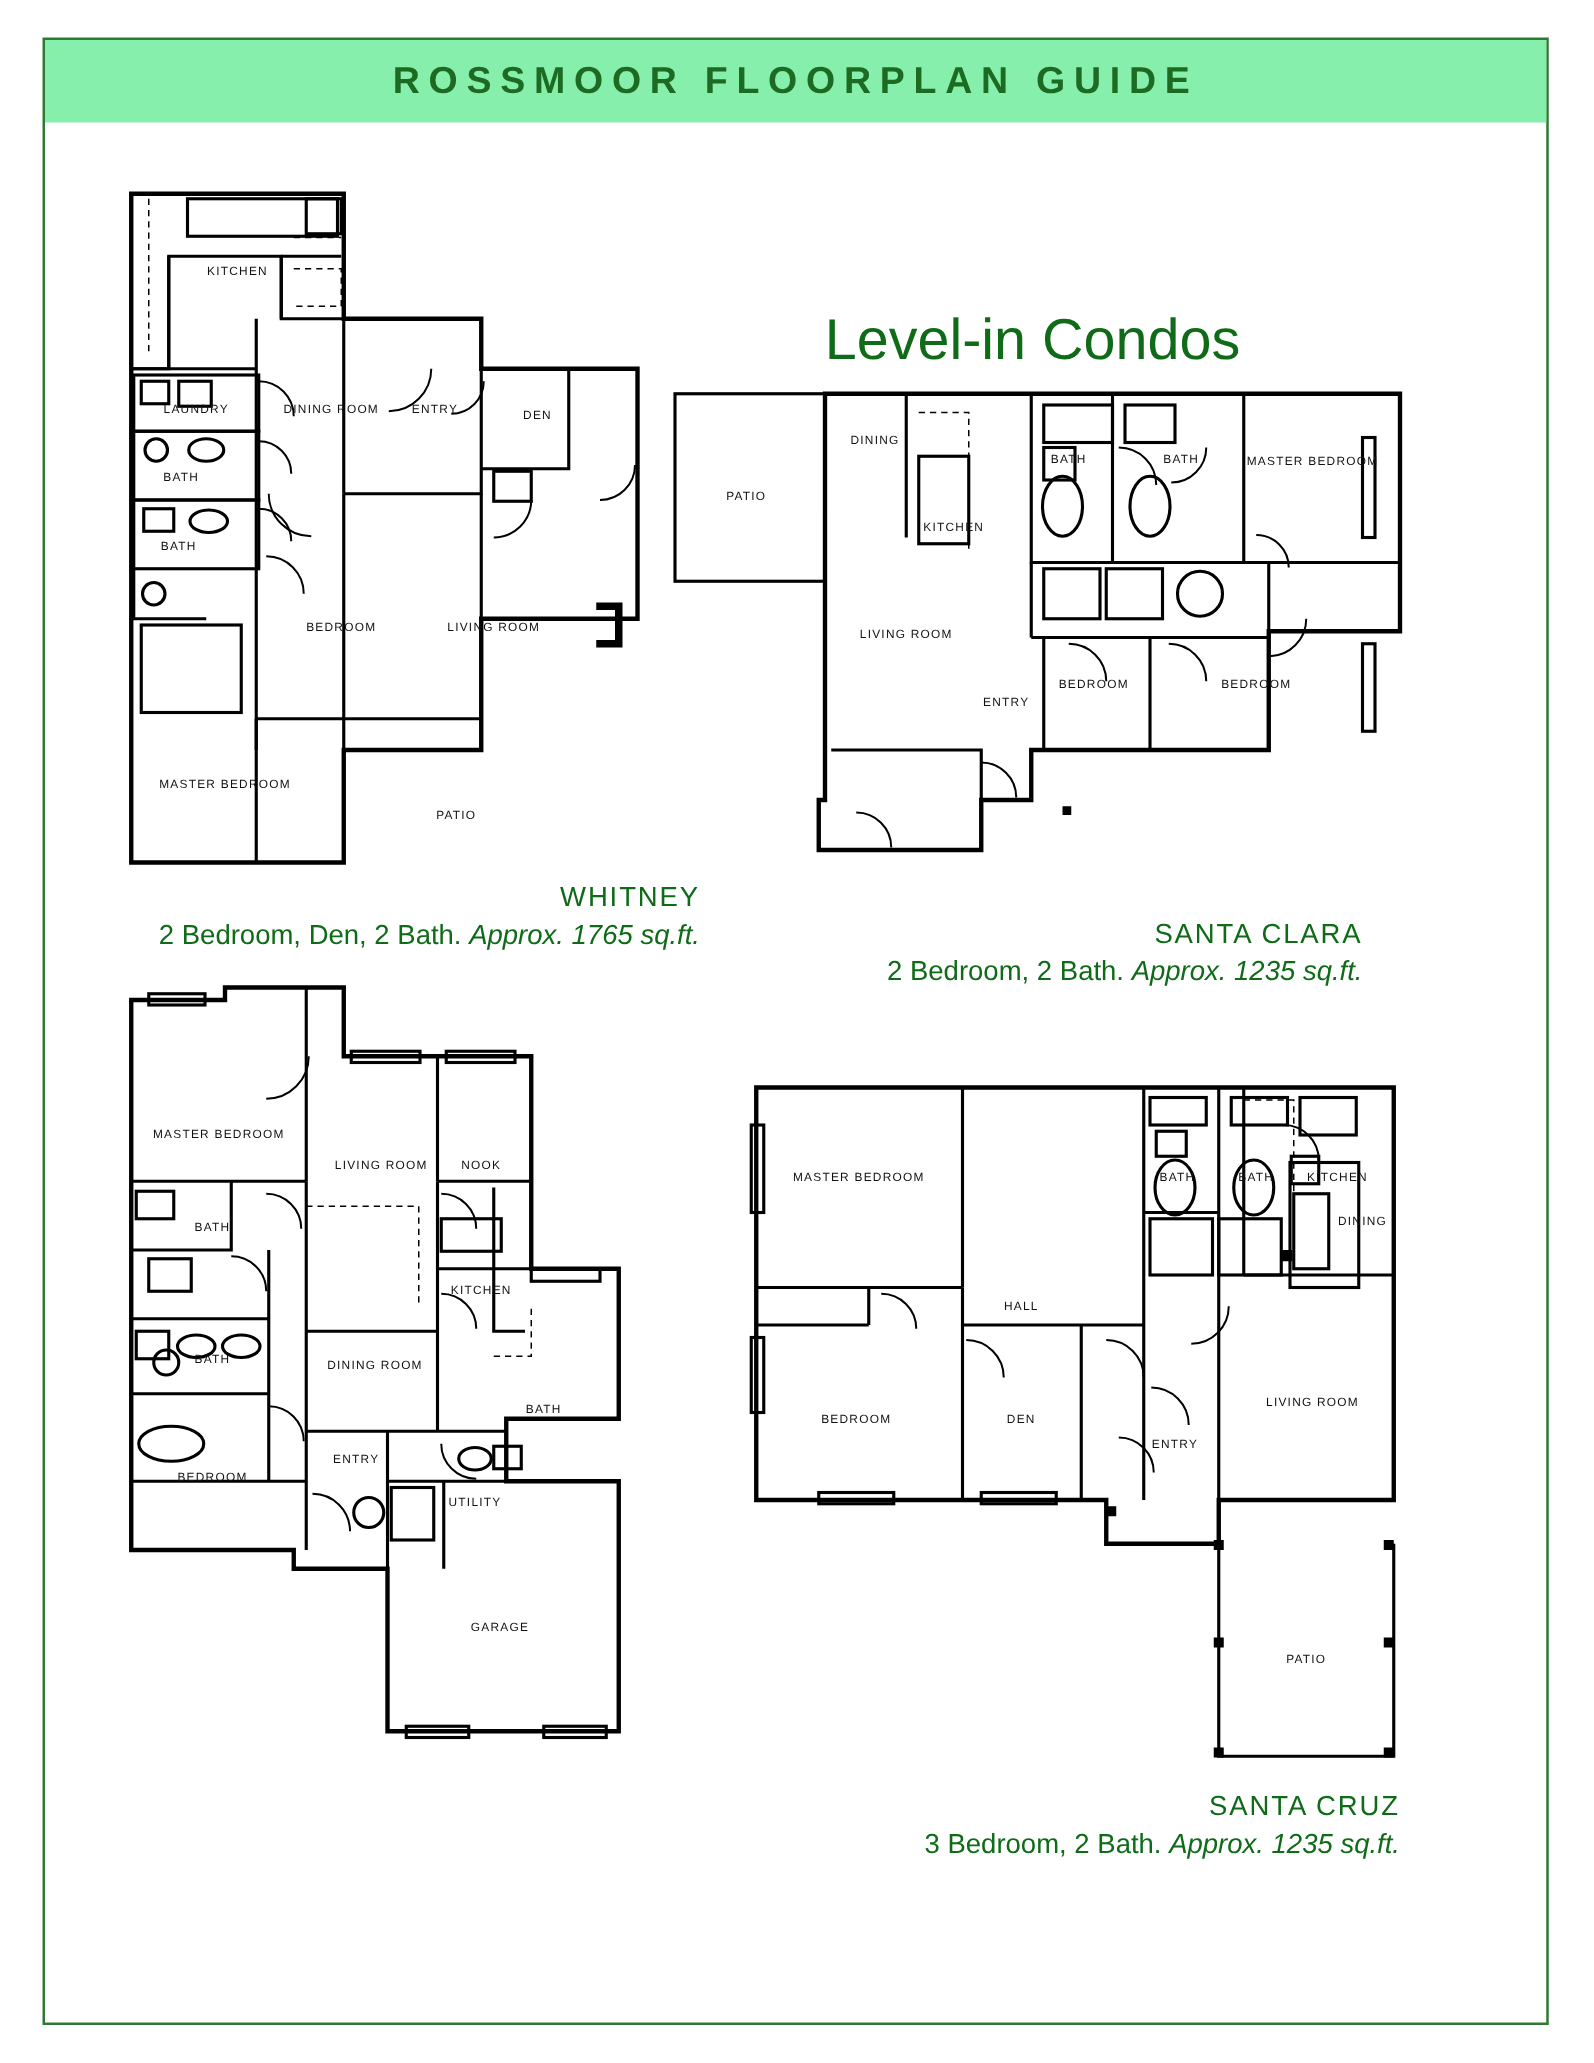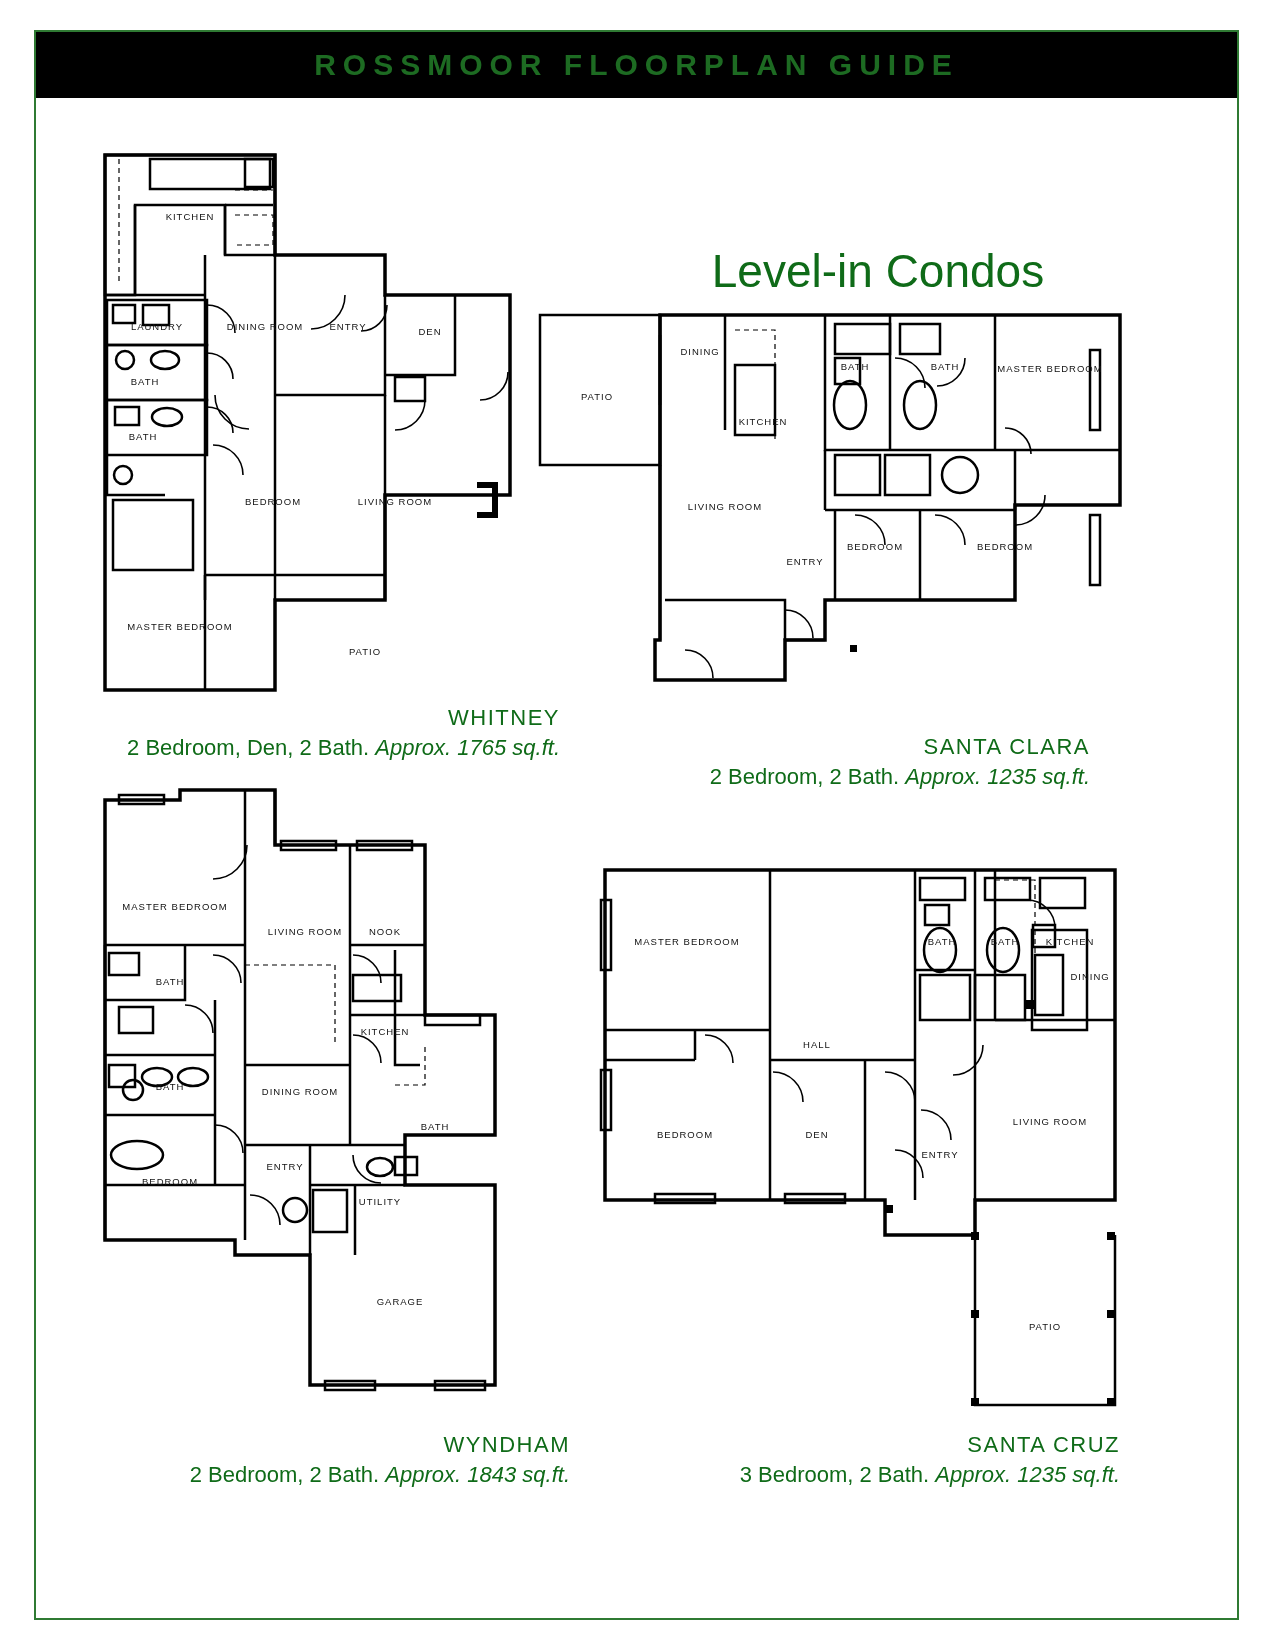--- a/index.html
+++ b/index.html
@@ -27,21 +27,21 @@
     height: 1590px;
     border: 2px solid #2f7a33;
     box-sizing: border-box;
   }
   .title-band {
     position: absolute;
     left: 36px;
     top: 32px;
     width: 1201px;
     height: 66px;
-    background: #000000;
+    background: #86efac;
     display: flex;
     align-items: center;
     justify-content: center;
   }
   .title-band h1 {
     margin: 0;
     font-size: 30px;
     letter-spacing: 7px;
     color: #1d6b22;
     font-weight: bold;
@@ -53,21 +53,21 @@
     top: 103px;
     width: 900px;
     text-align: center;
     font-size: 21px;
     line-height: 29px;
     color: #111;
     font-family: "Liberation Sans", sans-serif;
   }
   .section-heading {
     position: absolute;
-    left: 628px;
+    left: 576px;
     top: 244px;
     width: 500px;
     text-align: center;
     font-size: 46px;
     color: #0f6b18;
     font-family: "Liberation Sans", sans-serif;
   }
   .caption {
     position: absolute;
     text-align: right;
@@ -339,27 +339,20 @@
         <text class="rmlabel" x="205" y="310">DINING ROOM</text>
         <text class="rmlabel" x="340" y="345">BATH</text>
         <text class="rmlabel" x="75" y="400">BEDROOM</text>
         <text class="rmlabel" x="190" y="385">ENTRY</text>
         <text class="rmlabel" x="285" y="420">UTILITY</text>
         <text class="rmlabel" x="305" y="520">GARAGE</text>
       </g>
     </svg>
   </div>
 
-  <div class="caption" style="left:70px; top:1432px; width:500px;">
-    <div class="name">WYNDHAM</div>
-    <div class="sub">
-      <span>2 Bedroom, 2 Bath.</span>
-      <span class="it">Approx. 1843 sq.ft.</span>
-    </div>
-  </div>
 
   <div class="plan" style="left:595px; top:860px;">
     <svg width="530" height="560" viewBox="0 0 530 560">
       <g fill="none" stroke="#000" stroke-width="3.5">
         <path d="M10 10 L520 10 L520 340 L380 340 L380 375 L290 375 L290 340 L10 340 Z"></path>
       </g>
       <g fill="none" stroke="#000" stroke-width="2.5">
         <path d="M175 10 L175 170"></path>
         <path d="M10 170 L175 170"></path>
         <path d="M100 170 L100 200"></path>

